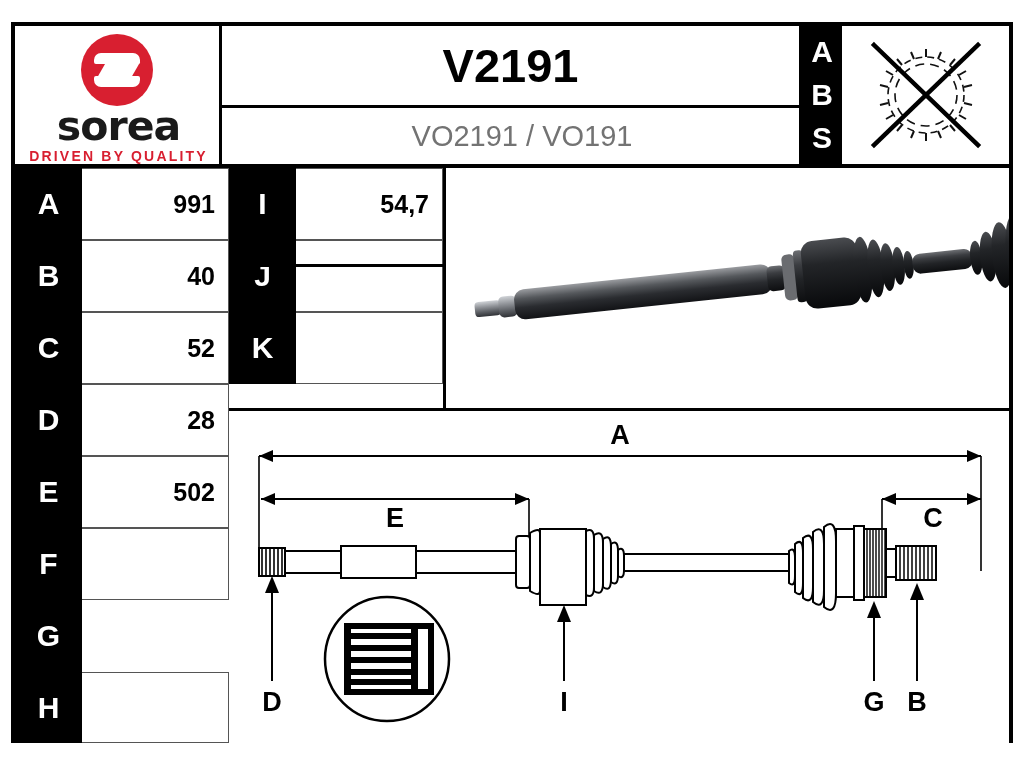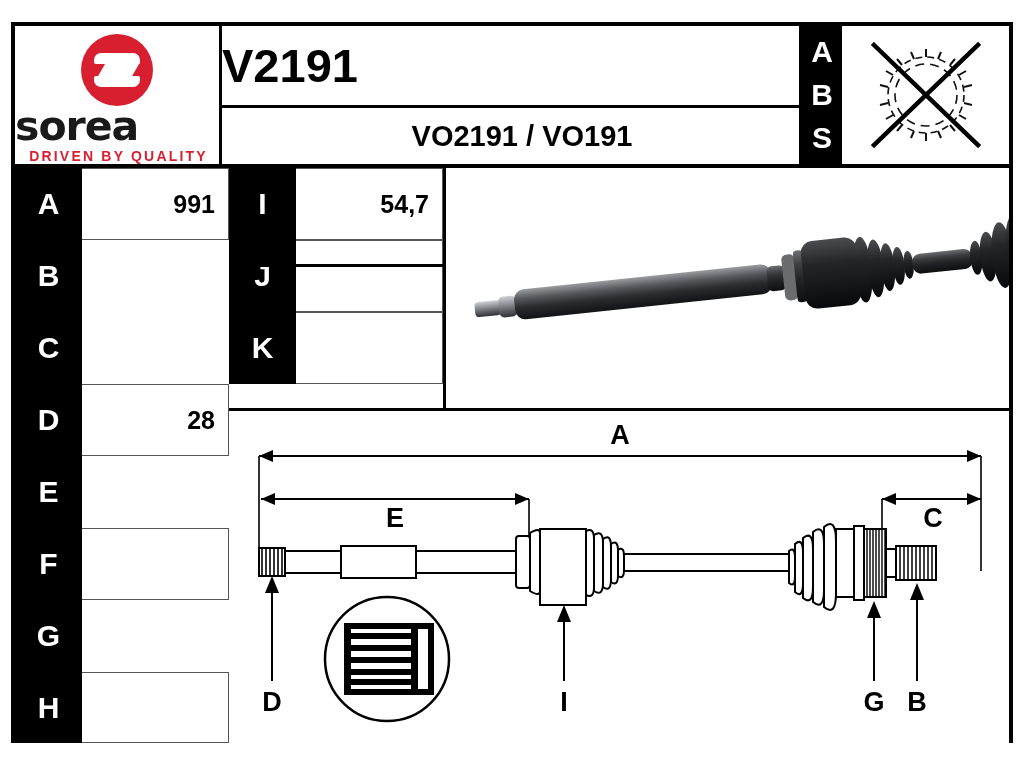--- a/index.html
+++ b/index.html
@@ -75,21 +75,21 @@
     position: absolute;
     left: 20px; top: 28px;
     width: 34px; height: 18px;
     background: #fff;
     transform: skewX(-30deg);
   }
   #logo-word {
     position: absolute;
     left: 0; top: 80px;
     width: 207px;
-    text-align: left;
+    text-align: center;
     font-size: 41px;
     font-weight: bold;
     letter-spacing: -1px;
     color: #1a1a1a;
     line-height: 1;
     font-family: "DejaVu Sans", sans-serif;
   }
   #logo-tagline {
     position: absolute;
     left: 0; top: 122px;
@@ -105,21 +105,21 @@
   #title-cell {
     position: absolute;
     left: 207px; top: 0;
     width: 580px;
     height: 82px;
     border-bottom: 3px solid #000;
     border-right: 3px solid #000;
     box-sizing: border-box;
     display: flex;
     align-items: center;
-    justify-content: flex-start;
+    justify-content: center;
   }
   #title-text {
     font-size: 47px;
     font-weight: bold;
     color: #000;
     letter-spacing: 0px;
     font-family: "Liberation Sans", sans-serif;
   }
 
   #subtitle-cell {
@@ -128,22 +128,22 @@
     width: 580px;
     height: 56px;
     border-right: 3px solid #000;
     box-sizing: border-box;
     display: flex;
     align-items: center;
     justify-content: center;
   }
   #subtitle-text {
     font-size: 29px;
-    font-weight: bold;
-    color: #000000;
+    font-weight: normal;
+    color: #737373;
     font-family: "Liberation Sans", sans-serif;
     margin-left: 23px;
   }
 
   #abs-letters {
     position: absolute;
     left: 787px; top: 0;
     width: 40px;
     height: 138px;
     background: #000;
@@ -343,30 +343,33 @@
 
   <div id="spec-table">
 
     <div class="spec-col" id="spec-col-1">
       <div class="spec-row" style="top:0px;height:72px;">
         <div class="spec-label">A</div>
         <div class="spec-value">991</div>
       </div>
       <div class="spec-row" style="top:72px;height:72px;">
         <div class="spec-label">B</div>
+        <div class="spec-value">40</div>
       </div>
       <div class="spec-row" style="top:144px;height:72px;">
         <div class="spec-label">C</div>
+        <div class="spec-value">52</div>
       </div>
       <div class="spec-row" style="top:216px;height:72px;">
         <div class="spec-label">D</div>
         <div class="spec-value">28</div>
       </div>
       <div class="spec-row" style="top:288px;height:72px;">
         <div class="spec-label">E</div>
+        <div class="spec-value">502</div>
       </div>
       <div class="spec-row" style="top:360px;height:72px;">
         <div class="spec-label">F</div>
         <div class="spec-value"></div>
       </div>
       <div class="spec-row" style="top:432px;height:72px;">
         <div class="spec-label">G</div>
       </div>
       <div class="spec-row" style="top:504px;height:71px;">
         <div class="spec-label">H</div>

